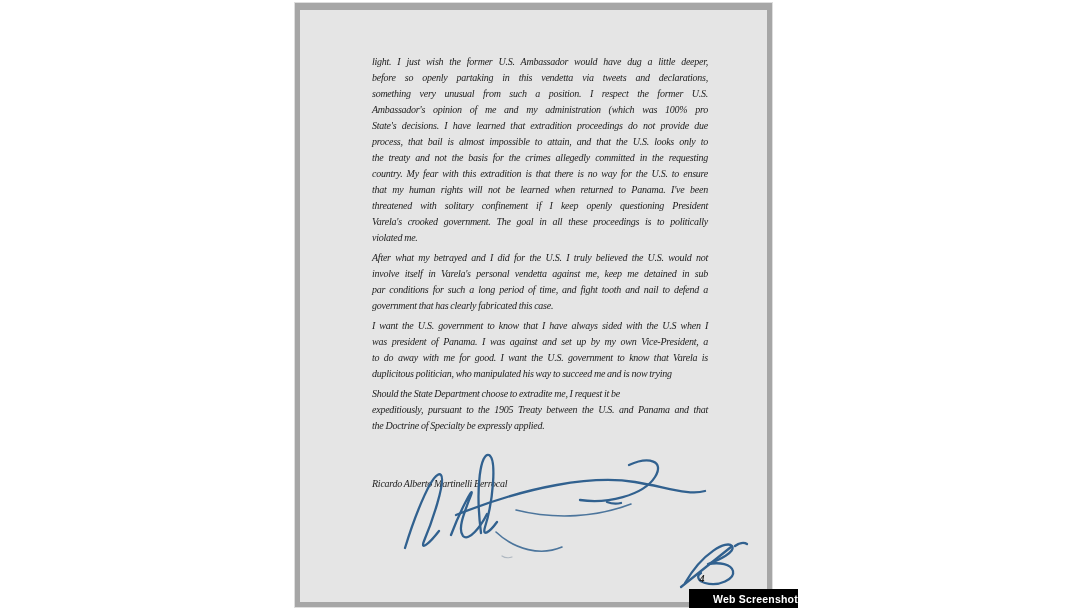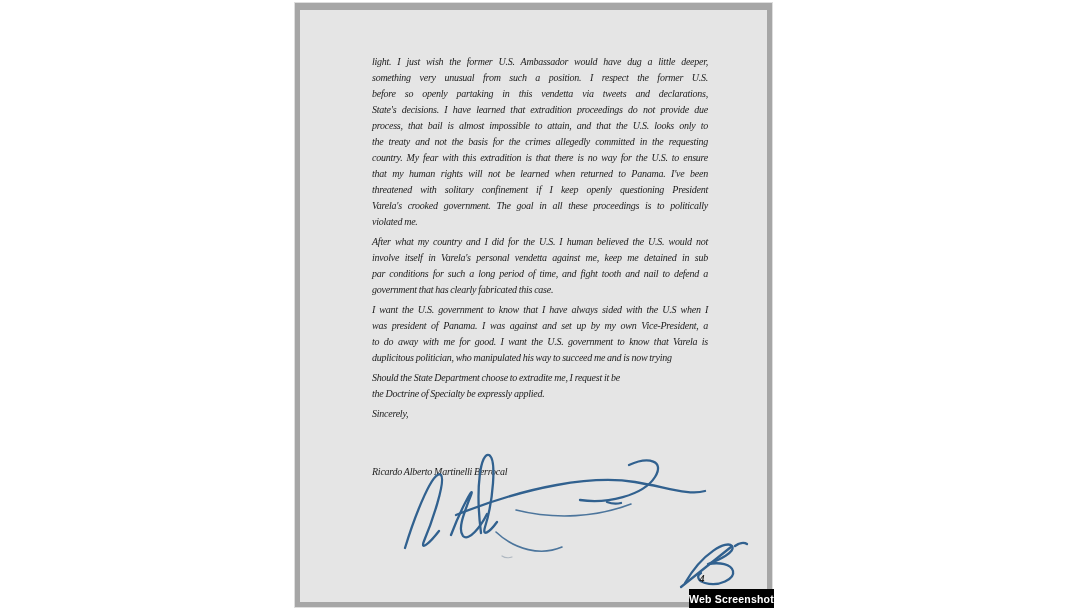--- a/index.html
+++ b/index.html
@@ -72,58 +72,60 @@
     width: 85px; height: 19px;
     background: var(--badge-bg, #000000);
     color: #ffffff;
     font-family: "Liberation Sans", sans-serif;
     font-size: 10.5px;
     font-weight: bold;
     letter-spacing: 0.2px;
     display: flex;
     align-items: center;
     justify-content: center;
+    padding-left: 24px;
   }
 </style>
 </head>
 <body>
 
 <div class="frame">
 
   <div class="text-col">
     <div class="para">
         <div class="jline">light. I just wish the former U.S. Ambassador would have dug a little deeper,</div>
+        <div class="jline">before so openly partaking in this vendetta via tweets and declarations,</div>
         <div class="jline">something very unusual from such a position. I respect the former U.S.</div>
-        <div class="jline">before so openly partaking in this vendetta via tweets and declarations,</div>
+        <div class="jline">Ambassador's opinion of me and my administration (which was 100% pro</div>
         <div class="jline">State's decisions. I have learned that extradition proceedings do not provide due</div>
         <div class="jline">process, that bail is almost impossible to attain, and that the U.S. looks only to</div>
         <div class="jline">the treaty and not the basis for the crimes allegedly committed in the requesting</div>
         <div class="jline">country. My fear with this extradition is that there is no way for the U.S. to ensure</div>
         <div class="jline">that my human rights will not be learned when returned to Panama. I've been</div>
         <div class="jline">threatened with solitary confinement if I keep openly questioning President</div>
         <div class="jline">Varela's crooked government. The goal in all these proceedings is to politically</div>
         <div class="jline">violated me.</div>
       </div>
     <div class="para">
-        <div class="jline">After what my country and I did for the U.S. I human believed the U.S. would not</div>
+        <div class="jline">After what my betrayed and I did for the U.S. I truly believed the U.S. would not</div>
         <div class="jline">involve itself in Varela's personal vendetta against me, keep me detained in sub</div>
         <div class="jline">par conditions for such a long period of time, and fight tooth and nail to defend a</div>
         <div class="jline">government that has clearly fabricated this case.</div>
       </div>
     <div class="para">
         <div class="jline">I want the U.S. government to know that I have always sided with the U.S when I</div>
         <div class="jline">was president of Panama. I was against and set up by my own Vice-President, a</div>
         <div class="jline">to do away with me for good. I want the U.S. government to know that Varela is</div>
         <div class="jline">duplicitous politician, who manipulated his way to succeed me and is now trying</div>
       </div>
     <div class="para">
         <div class="jline noj">Should the State Department choose to extradite me, I request it be</div>
+        <div class="jline">expeditiously, pursuant to the 1905 Treaty between the U.S. and Panama and that</div>
         <div class="jline">the Doctrine of Specialty be expressly applied.</div>
       </div>
-    <div class="closing">Sincerely,</div>
     <div class="signer">Ricardo Alberto Martinelli Berrocal</div>
   </div>
 
   <svg class="sig-main" viewBox="0 0 315 125" xmlns="http://www.w3.org/2000/svg">
     <path d="M7,104 C18,68 36,24 43,31 C48,37 34,78 26,97 C22,107 31,100 41,87"></path>
     <path d="M53,91 C64,62 77,40 73,51 C67,67 59,85 65,92 C71,98 83,82 89,70"></path>
     <path d="M83,89 C77,42 83,8 91,11 C99,15 95,58 87,83 C84,93 91,89 99,78"></path>
     <path d="M58,71 C130,42 195,31 237,38 C268,43 291,52 307,47"></path>
     <path d="M231,21 C251,12 267,17 257,33 C245,52 208,60 182,56"></path>
     <path class="thin" d="M118,66 C158,76 199,73 233,60"></path>

